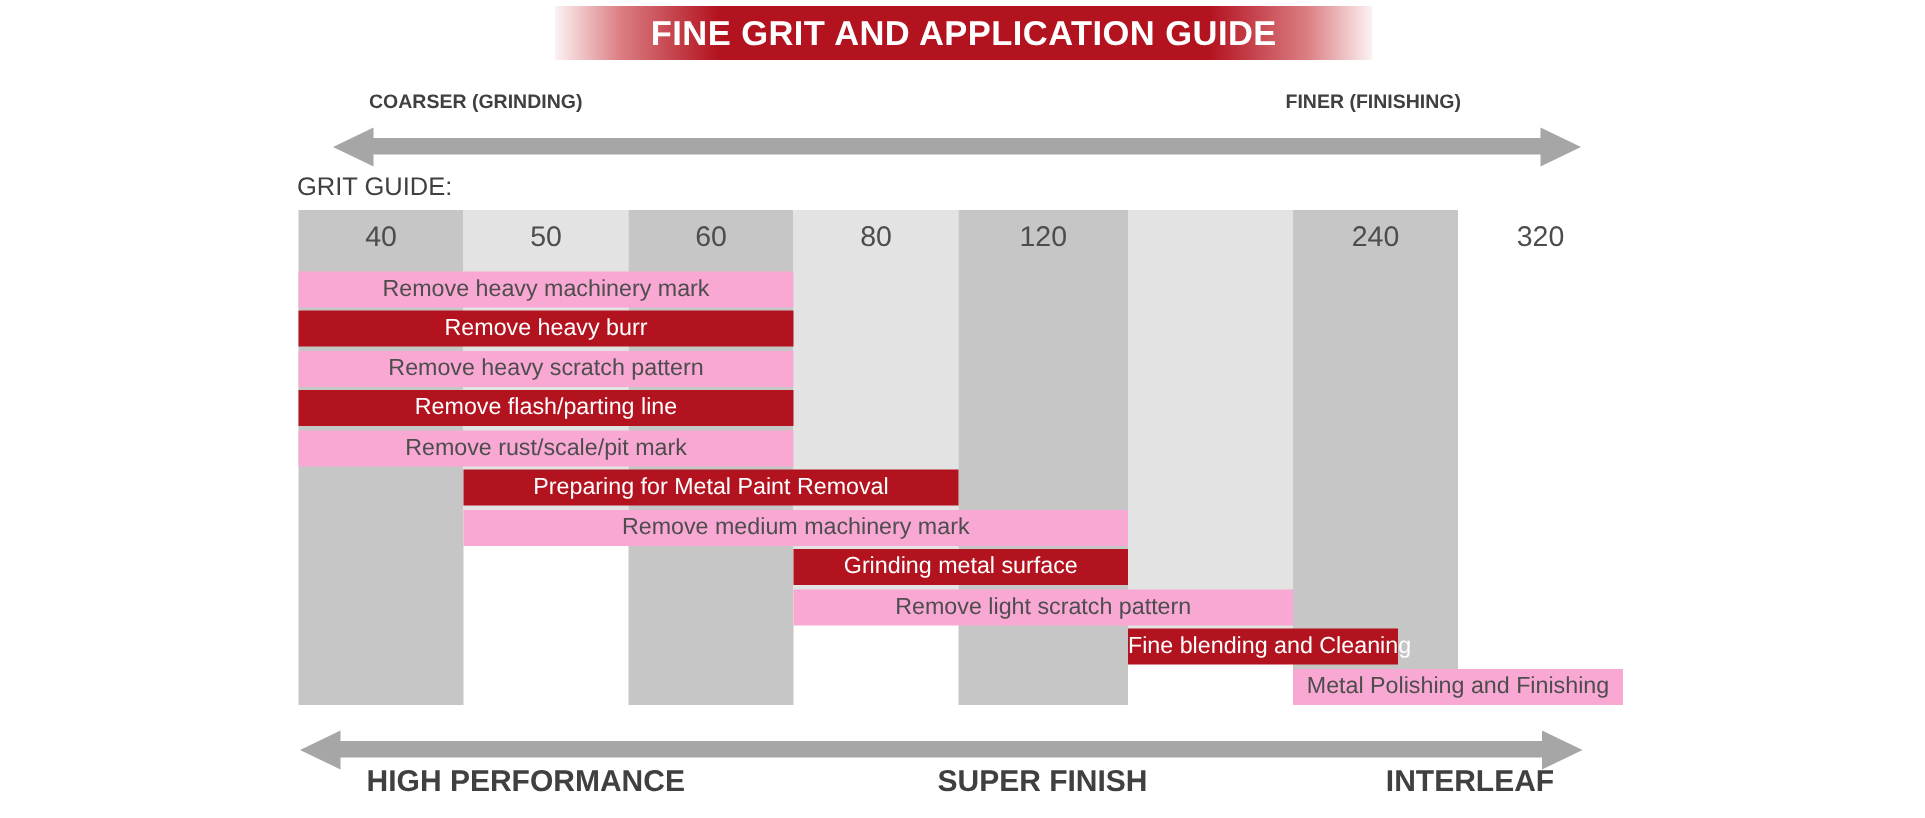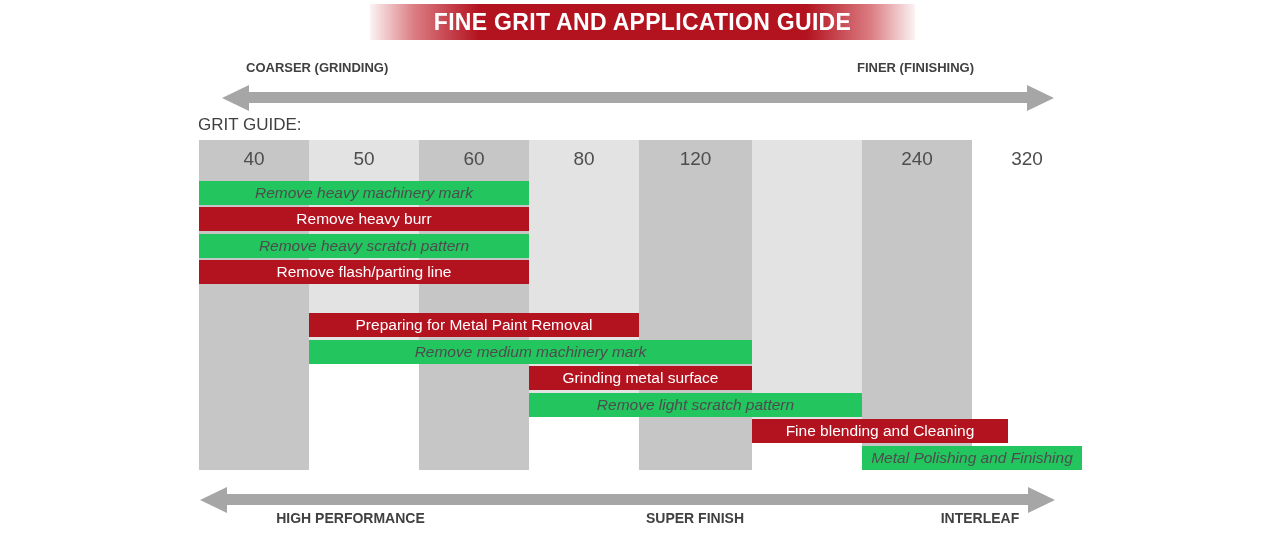--- a/index.html
+++ b/index.html
@@ -119,30 +119,29 @@
     line-height: 24px;
     text-align: center;
     font-size: 15.5px;
     white-space: nowrap;
   }
   .app-bar.red {
     background: #b3121f;
     color: #ffffff;
   }
   .app-bar.grey {
-    background: #22c55e;
+    background: #f9a8d4;
     color: #4d4d4d;
-    font-style: italic;
   }
 
   
   .cat-label {
     position: absolute;
     top: 510px;
-    font-size: 14px;
+    font-size: 20px;
     font-weight: bold;
     color: #404040;
     white-space: nowrap;
     text-align: center;
   }
 </style>
 </head>
 <body>
 
 <div id="title-banner">
@@ -179,30 +178,31 @@
   <div class="grit-header" style="left:972px; width:110px;">320</div>
 
   <div class="app-bar grey" style="left:199px; top:181px; width:330px;">Remove heavy machinery mark</div>
 
   <div class="app-bar grey" style="left:199px; top:234px; width:330px;">Remove heavy scratch pattern</div>
 
   <div class="app-bar red" style="left:199px; top:207px; width:330px;">Remove heavy burr</div>
 
   <div class="app-bar red" style="left:199px; top:260px; width:330px;">Remove flash/parting line</div>
 
+  <div class="app-bar grey" style="left:199px; top:287px; width:330px;">Remove rust/scale/pit mark</div>
 
   <div class="app-bar grey" style="left:309px; top:340px; width:443px;">Remove medium machinery mark</div>
 
   <div class="app-bar red" style="left:309px; top:313px; width:330px;">Preparing for Metal Paint Removal</div>
 
   <div class="app-bar red" style="left:529px; top:366px; width:223px;">Grinding metal surface</div>
 
   <div class="app-bar grey" style="left:529px; top:393px; width:333px;">Remove light scratch pattern</div>
 
-  <div class="app-bar red" style="left:752px; top:419px; width:256px;">Fine blending and Cleaning</div>
+  <div class="app-bar red" style="left:752px; top:419px; width:180px;">Fine blending and Cleaning</div>
 
   <div class="app-bar grey" style="left:862px; top:446px; width:220px;">Metal Polishing and Finishing</div>
 </div>
 
 <div class="arrow-bar" id="bottom-arrow">
   <div class="head-left"></div>
   <div class="shaft"></div>
   <div class="head-right"></div>
 </div>
 

